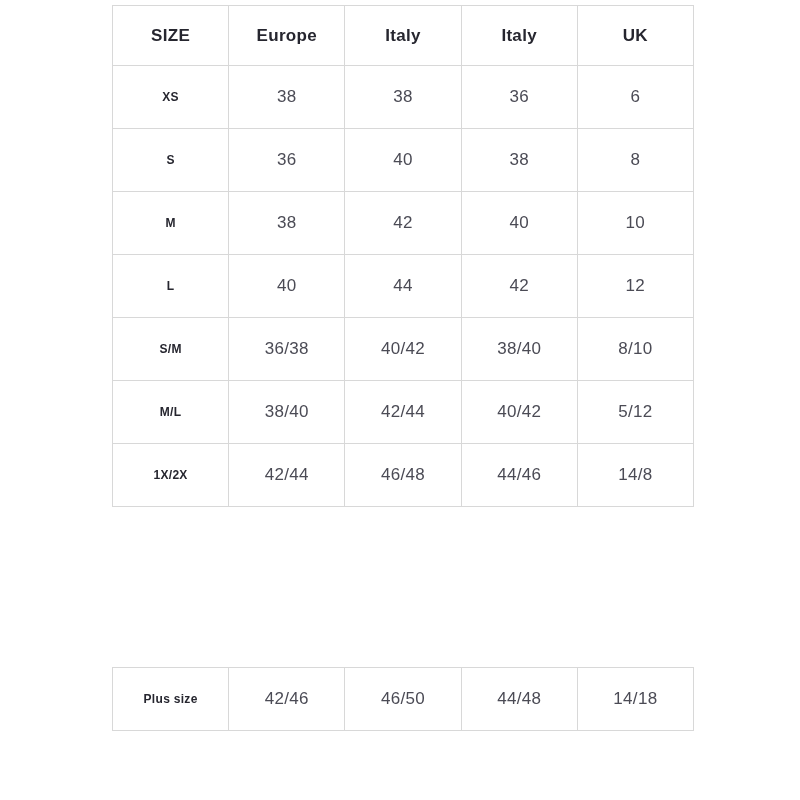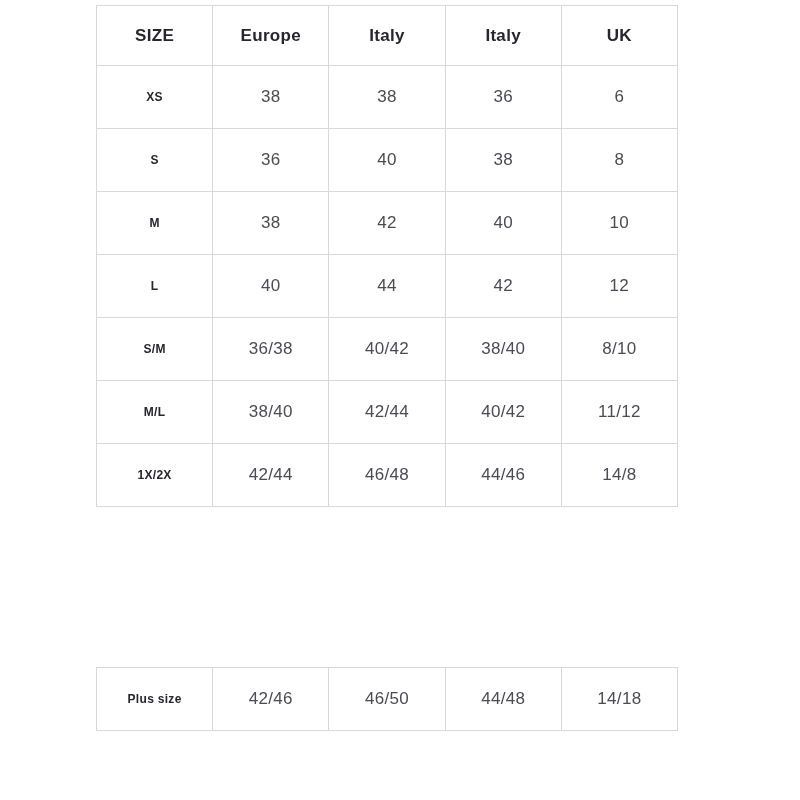--- a/index.html
+++ b/index.html
@@ -10,21 +10,21 @@
   .page {
     position: relative;
     width: 800px;
     height: 800px;
     background: #ffffff;
     font-family: "Liberation Sans", sans-serif;
     overflow: hidden;
   }
   table.size-table {
     position: absolute;
-    left: 96px;
+    left: 112px;
     border-collapse: collapse;
     table-layout: fixed;
     width: 582px;
     background: #ffffff;
   }
   table.size-table col {
     width: 20%;
   }
   .size-table td, .size-table th {
     border: 1px solid #d8d8d8;
@@ -107,21 +107,21 @@
         <td>36/38</td>
         <td>40/42</td>
         <td>38/40</td>
         <td>8/10</td>
       </tr>
       <tr class="data-row">
         <td class="row-label">M/L</td>
         <td>38/40</td>
         <td>42/44</td>
         <td>40/42</td>
-        <td>11/12</td>
+        <td>5/12</td>
       </tr>
       <tr class="data-row">
         <td class="row-label">1X/2X</td>
         <td>42/44</td>
         <td>46/48</td>
         <td>44/46</td>
         <td>14/8</td>
       </tr>
     </tbody>
   </table>

